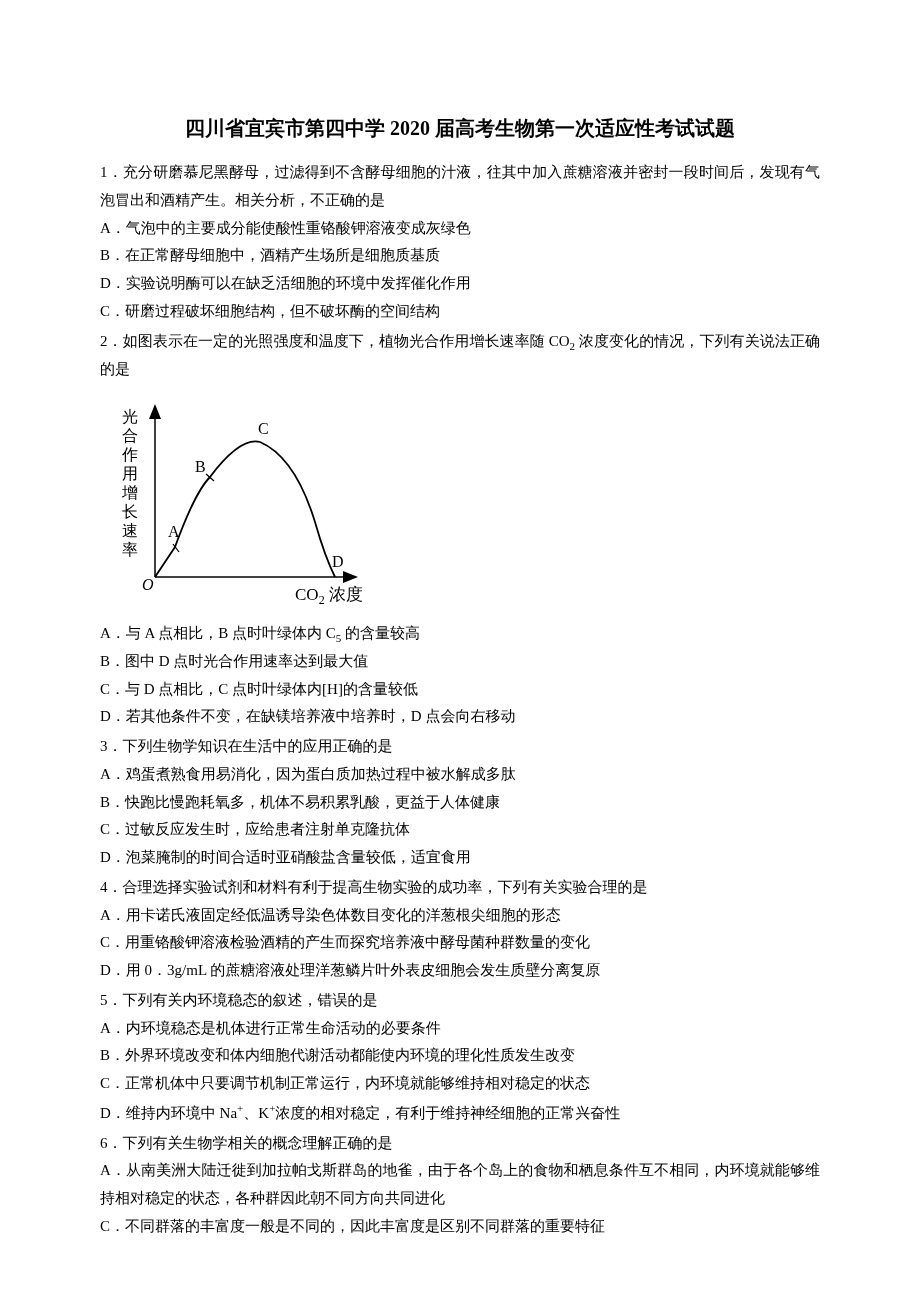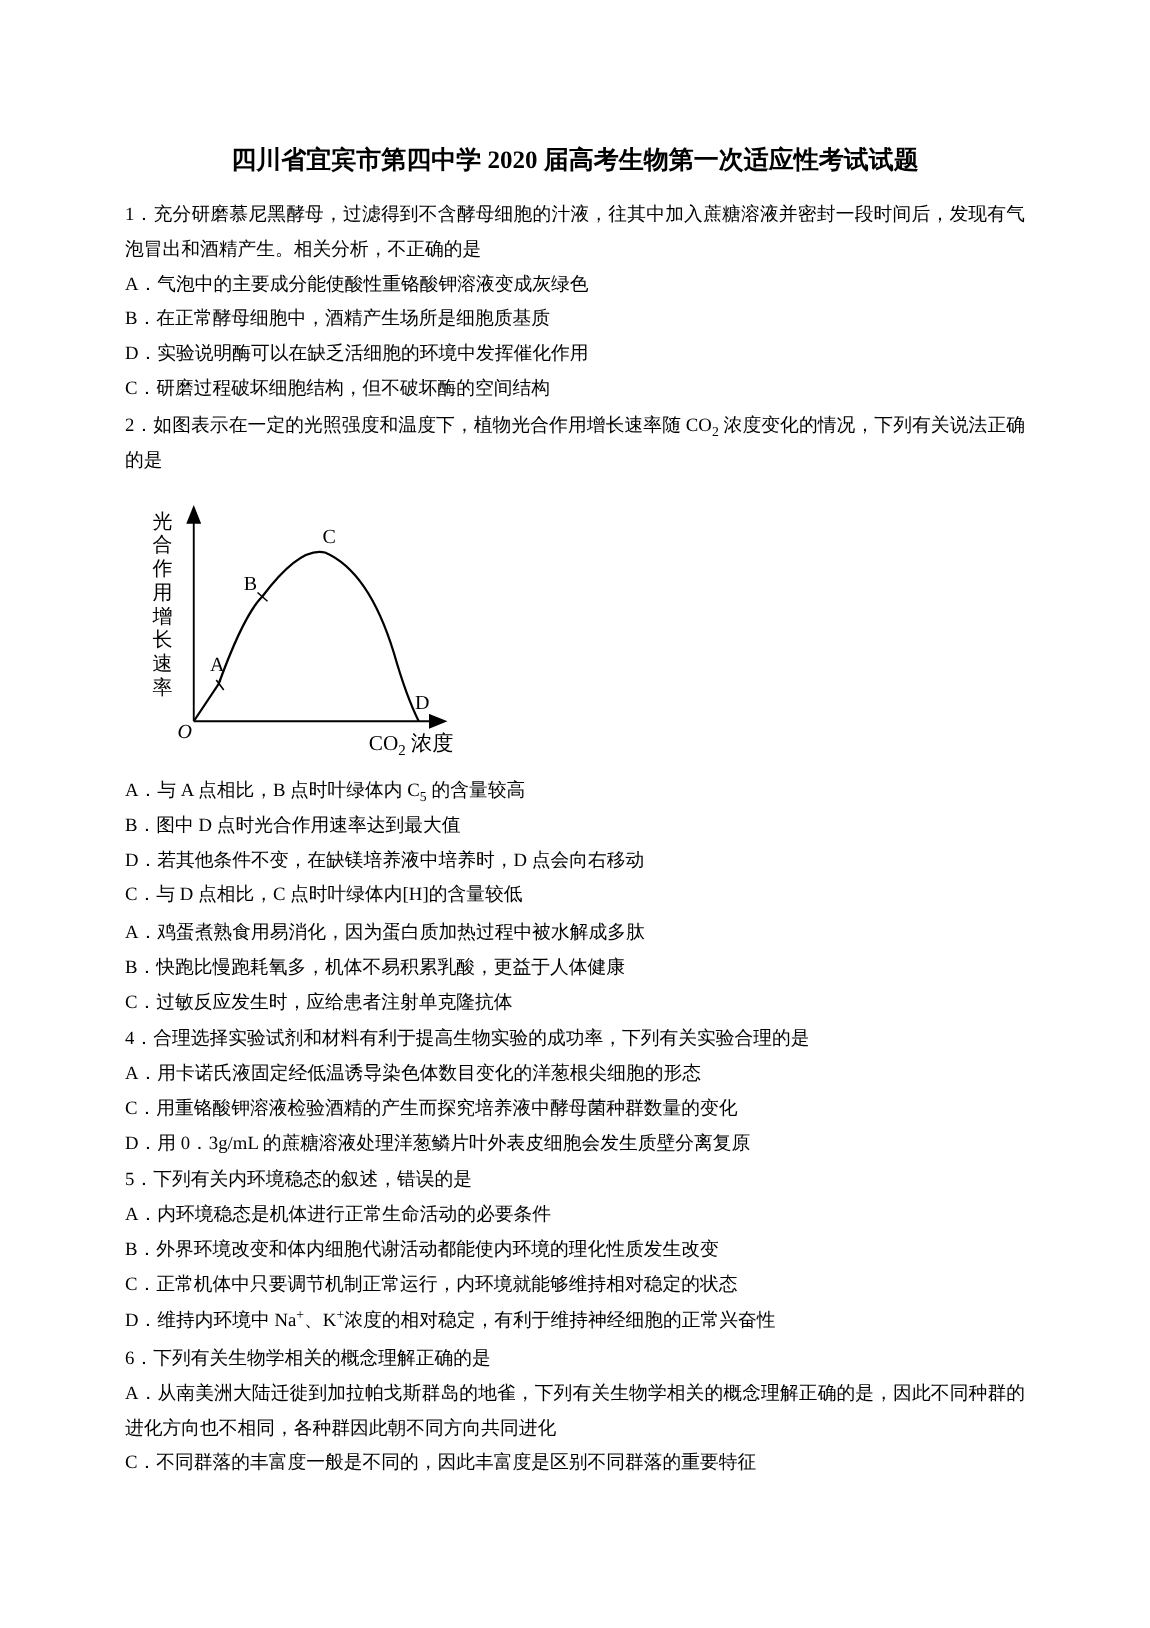--- a/index.html
+++ b/index.html
@@ -102,28 +102,30 @@
       <text x="22" y="163" font-size="16" font-family="KaiTi, serif">率</text>
 
       <text x="195" y="208" font-size="17" font-family="serif">CO<tspan font-size="12" dy="4">2</tspan><tspan dy="-4"> 浓度</tspan></text>
     </svg>
   </div>
 
   <div class="option">
     <span>A．与 A 点相比，B 点时叶绿体内 C</span><span class="sub">5</span><span> 的含量较高</span>
   </div>
   <div class="option">B．图中 D 点时光合作用速率达到最大值</div>
+  <div class="option">C．与 D 点相比，C 点时叶绿体内[H]的含量较低</div>
   <div class="option">D．若其他条件不变，在缺镁培养液中培养时，D 点会向右移动</div>
-  <div class="option">C．与 D 点相比，C 点时叶绿体内[H]的含量较低</div>
 </div>
 
 <div class="question">
+  <div class="question-text">3．下列生物学知识在生活中的应用正确的是</div>
   <div class="option">A．鸡蛋煮熟食用易消化，因为蛋白质加热过程中被水解成多肽</div>
   <div class="option">B．快跑比慢跑耗氧多，机体不易积累乳酸，更益于人体健康</div>
   <div class="option">C．过敏反应发生时，应给患者注射单克隆抗体</div>
+  <div class="option">D．泡菜腌制的时间合适时亚硝酸盐含量较低，适宜食用</div>
 </div>
 
 <div class="question">
   <div class="question-text">4．合理选择实验试剂和材料有利于提高生物实验的成功率，下列有关实验合理的是</div>
   <div class="option">A．用卡诺氏液固定经低温诱导染色体数目变化的洋葱根尖细胞的形态</div>
   <div class="option">C．用重铬酸钾溶液检验酒精的产生而探究培养液中酵母菌种群数量的变化</div>
   <div class="option">D．用 0．3g/mL 的蔗糖溶液处理洋葱鳞片叶外表皮细胞会发生质壁分离复原</div>
 </div>
 
 <div class="question">
@@ -131,15 +133,15 @@
   <div class="option">A．内环境稳态是机体进行正常生命活动的必要条件</div>
   <div class="option">B．外界环境改变和体内细胞代谢活动都能使内环境的理化性质发生改变</div>
   <div class="option">C．正常机体中只要调节机制正常运行，内环境就能够维持相对稳定的状态</div>
   <div class="option">
     <span>D．维持内环境中 Na</span><span class="sup">+</span><span>、K</span><span class="sup">+</span><span>浓度的相对稳定，有利于维持神经细胞的正常兴奋性</span>
   </div>
 </div>
 
 <div class="question">
   <div class="question-text">6．下列有关生物学相关的概念理解正确的是</div>
-  <div class="option question-text">A．从南美洲大陆迁徙到加拉帕戈斯群岛的地雀，下列有关生物学相关的概念理解正确的是，因此不同种群的进化方向也不相同，各种群因此朝不同方向共同进化</div>
+  <div class="option question-text">A．从南美洲大陆迁徙到加拉帕戈斯群岛的地雀，由于各个岛上的食物和栖息条件互不相同，内环境就能够维持相对稳定的状态，各种群因此朝不同方向共同进化</div>
   <div class="option">C．不同群落的丰富度一般是不同的，因此丰富度是区别不同群落的重要特征</div>
 </div>
 
 </body></html>

